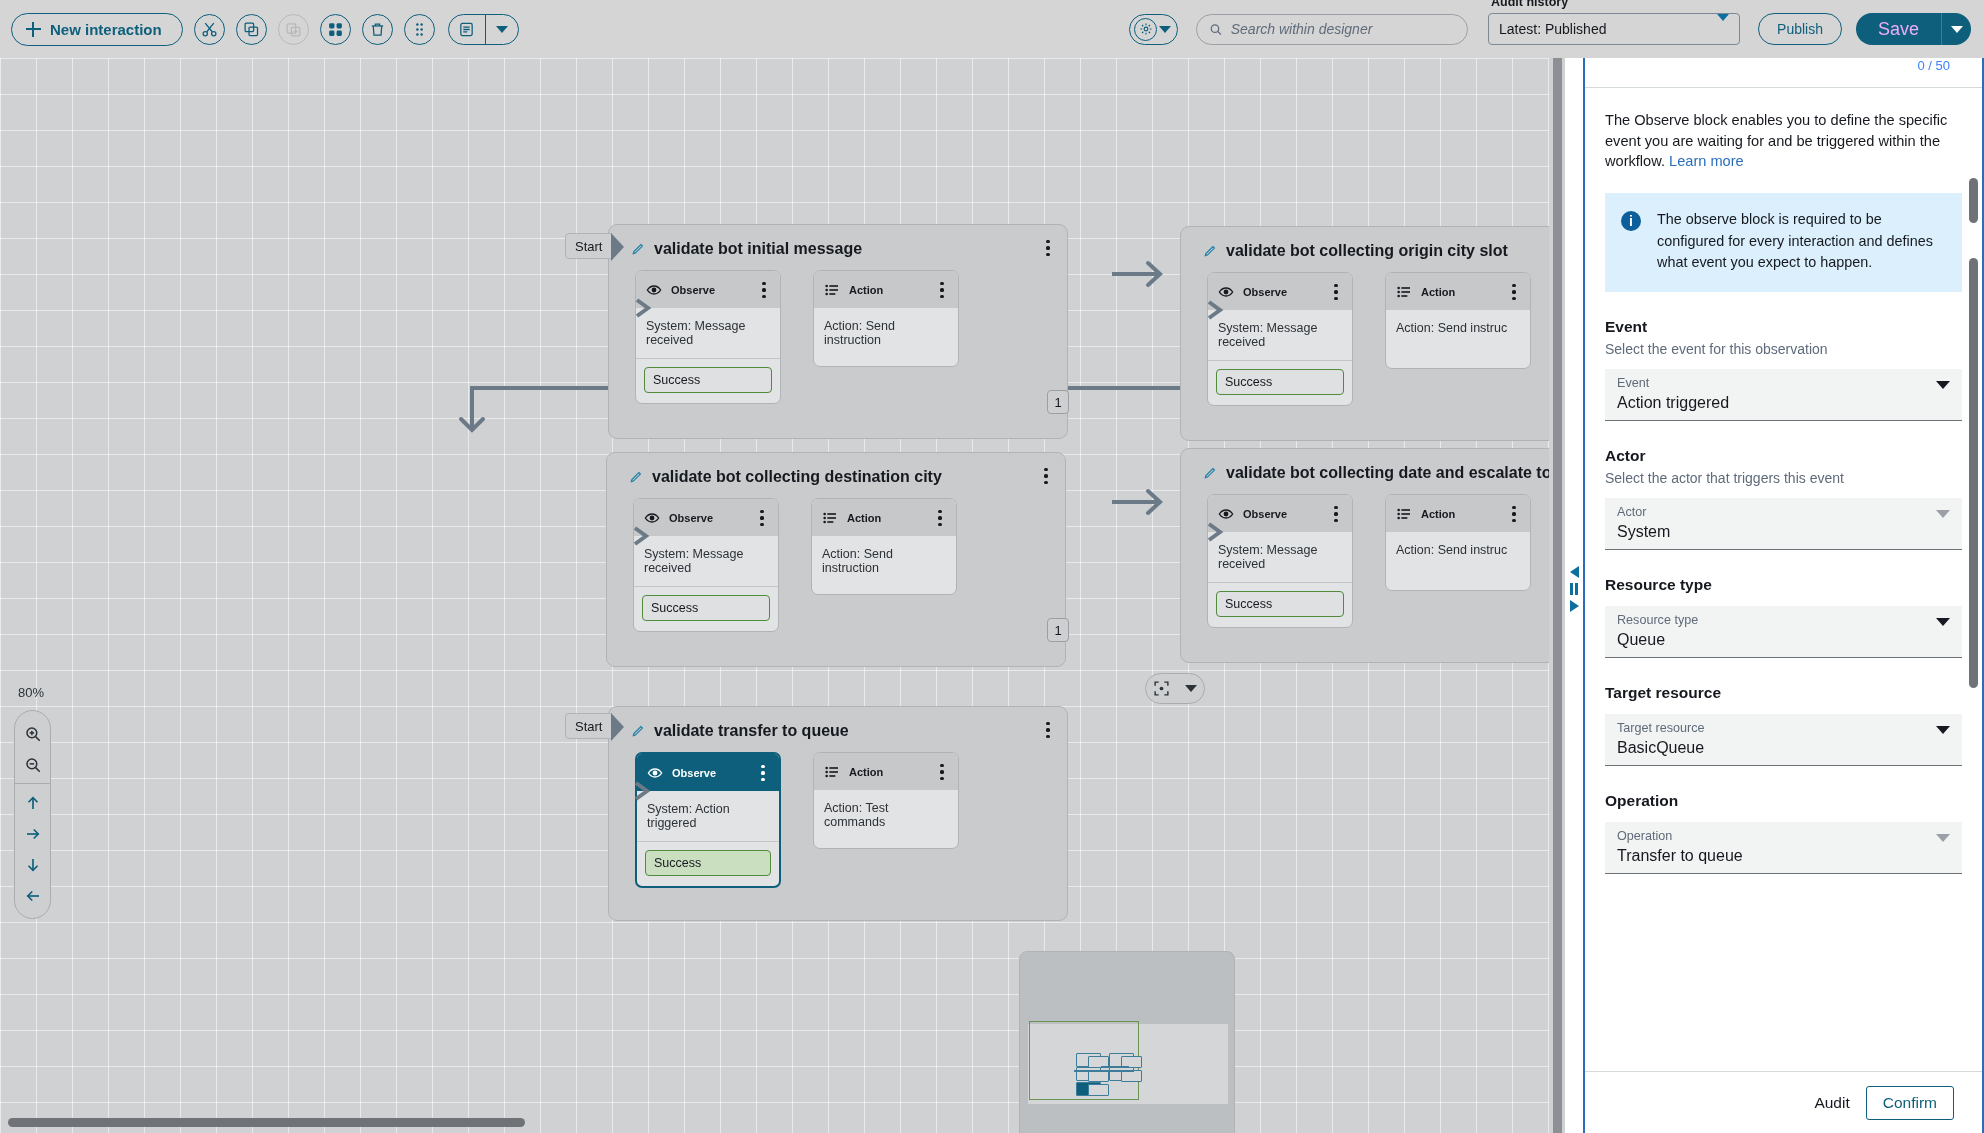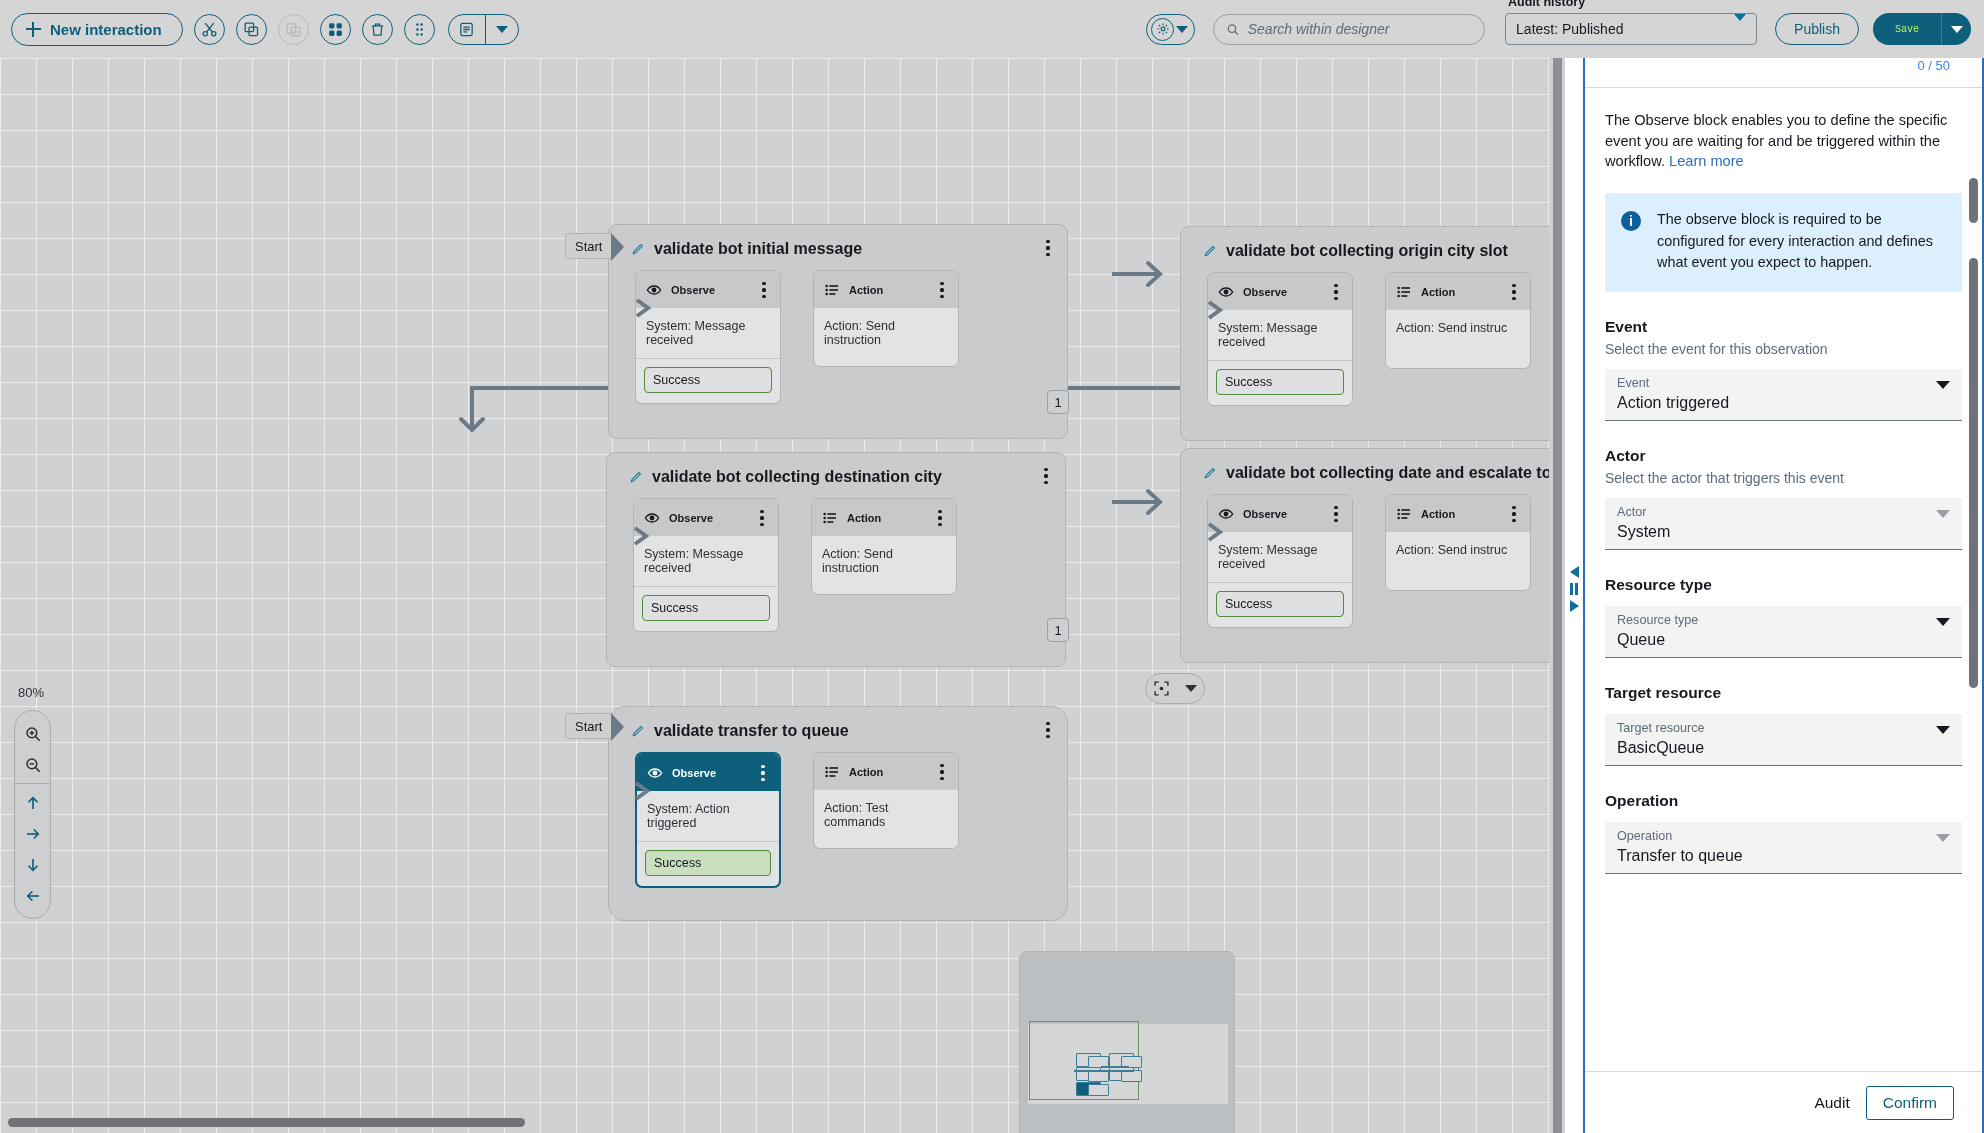--- a/index.html
+++ b/index.html
@@ -82,22 +82,22 @@
   .audit .caret{position:absolute;right:10px;}
 
   .btn-publish{
     margin-left:18px;height:32px;padding:0 18px;border:1px solid #0d5f7c;border-radius:17px;
     background:transparent;color:#0d5f7c;font-size:14px;cursor:pointer;font-family:inherit;
   }
   .save-group{
     margin-left:14px;margin-right:13px;height:32px;display:flex;align-items:stretch;
   }
   .save-group .save{
-    background:#0d5f7c;color:#bef264;border:0;padding:0 22px;font-size:10px;cursor:pointer;
-    border-radius:17px 0 0 17px; font-family:Liberation Mono, monospace;
+    background:#0d5f7c;color:#f0abfc;border:0;padding:0 22px;font-size:18px;cursor:pointer;
+    border-radius:17px 0 0 17px; font-family:Liberation Sans, sans-serif;
   }
   .save-group .split{
     background:#0d5f7c;color:#fff;border:0;border-left:1px solid #3c7f97;width:30px;
     display:flex;align-items:center;justify-content:center;cursor:pointer;
     border-radius:0 17px 17px 0;
   }
   .caret-d{width:0;height:0;border-left:6px solid currentColor;border-right:6px solid currentColor;
            border-top:7px solid currentColor;border-left-color:transparent;border-right-color:transparent;}
 
   
@@ -640,21 +640,21 @@
           <span class="kb kebab" style="position:absolute;">
               <i></i>
               <i></i>
               <i></i>
             </span>
         </div>
         <div class="bbody" style="border-bottom:0;min-height:58px;white-space:nowrap;">Action: Send instruc</div>
       </div>
     </div>
 
-    <div class="group" style="left:608px;top:648px;width:460px;height:215px;border-radius:17px;">
+    <div class="group" style="left:608px;top:648px;width:460px;height:215px;">
       <div class="group-title">
         <span class="pencil">
           <svg width="14" height="14" viewBox="0 0 24 24" fill="none" stroke="currentColor" stroke-width="2">
             <path d="M4 20l3.5-1 12-12-2.5-2.5-12 12z"></path>
           </svg>
         </span>
         <span>validate transfer to queue</span>
       </div>
       <div class="kebab">
           <i></i>

